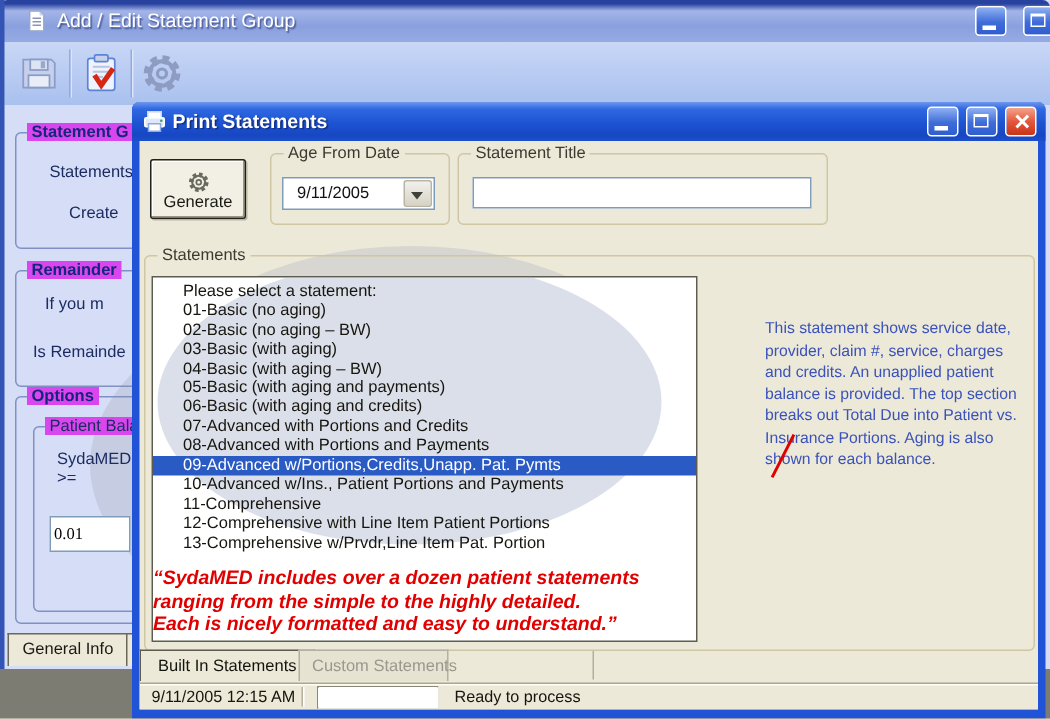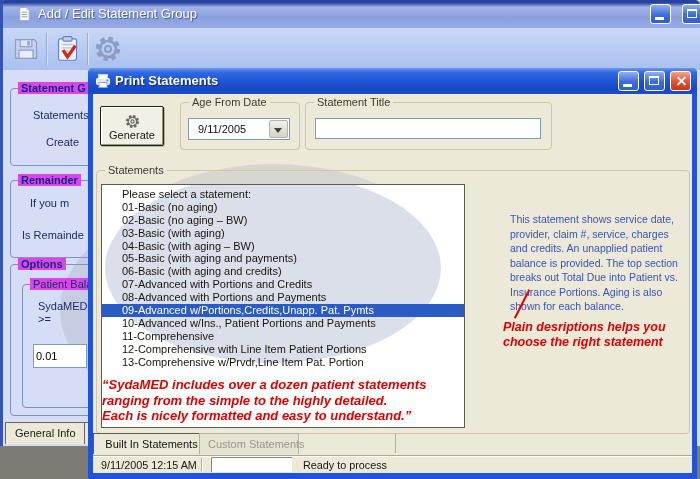--- a/index.html
+++ b/index.html
@@ -26,21 +26,21 @@
   .tbtn{position:absolute;top:2px;width:38px;height:38px;display:flex;align-items:center;justify-content:center}
   .tsep{position:absolute;top:5px;width:1px;height:32px;background:#93aadf;box-shadow:1px 0 0 #dbe4f8}
   .bg-ellipse{position:absolute;left:60px;top:180px;width:480px;height:260px;border-radius:50%;
     background:rgba(140,144,158,.22)}
   .fsb{position:absolute;border:1px solid #8090c2;border-radius:4px}
   .fsb>.lbl{position:absolute;top:-7px;left:7px;background:#d946ef;padding:0 3px;font-size:11px;
     font-weight:bold;color:#14277a;white-space:nowrap}
   .fsb>.lbl.sub{font-weight:normal;color:#1c2c60}
   .plbl{position:absolute;font-size:11px;color:#1c2c60;white-space:nowrap}
   .amount-input{position:absolute;width:54px;height:18px;background:#fff;border:1px solid #7f9db9;
-    font-size:11px;font-family:Liberation Sans, sans-serif;padding:11px 2px;box-sizing:border-box}
+    font-size:11px;font-family:Liberation Serif, serif;padding:11px 2px;box-sizing:border-box}
   .bg-tab{position:absolute;top:422px;height:22px;background:#ece9d8;border:1px solid #6b685a;
     border-bottom:none;font-size:11px;color:#1a1a14;padding:4px 9px 0 9px;box-sizing:border-box;white-space:nowrap}
   
   .dialog{position:absolute;left:88px;top:68px;width:609px;height:411px;background:#2053d6;border-radius:5px 5px 0 0}
   .dlg-titlebar{position:absolute;left:0;top:0;width:609px;height:26px;border-radius:5px 5px 0 0;
     background:linear-gradient(180deg,#6f97ec 0%,#2f68e2 18%,#1d53d2 55%,#1747c2 85%,#1c4fca 100%)}
   .dlg-title{position:absolute;left:27px;top:5px;color:#fff;font-weight:bold;font-size:13px;
     text-shadow:1px 1px 1px rgba(0,10,60,.6);white-space:nowrap}
   .dlg-ticon{position:absolute;left:7px;top:5px}
   .dlg-body{position:absolute;left:5px;top:26px;width:599px;height:379px;background:#ece9d8;overflow:hidden}
@@ -242,24 +242,20 @@
         <div class="lrow">08-Advanced with Portions and Payments</div>
         <div class="lrow sel">09-Advanced w/Portions,Credits,Unapp. Pat. Pymts</div>
         <div class="lrow">10-Advanced w/Ins., Patient Portions and Payments</div>
         <div class="lrow">11-Comprehensive</div>
         <div class="lrow">12-Comprehensive with Line Item Patient Portions</div>
         <div class="lrow">13-Comprehensive w/Prvdr,Line Item Pat. Portion</div>
       </div>
 
     <div class="desc">This statement shows service date, provider, claim #, service, charges and credits. An unapplied patient balance is provided. The top section breaks out Total Due into Patient vs. Insurance Portions. Aging is also shown for each balance.</div>
     <div class="pointer-line"></div>
-    <div class="annotation">
-      <div>Plain desriptions helps you</div>
-      <div>choose the right statement</div>
-    </div>
 
     <div class="dtab active">Built In Statements</div>
     <div class="dtab disabled">Custom Statements</div>
     <div class="tab-divider"></div>
 
     <div class="statusbar">
       <span class="sb-date">9/11/2005 12:15 AM</span>
       <span class="sb-sep"></span>
       <span class="sb-box"></span>
       <span class="sb-status">Ready to process</span>

